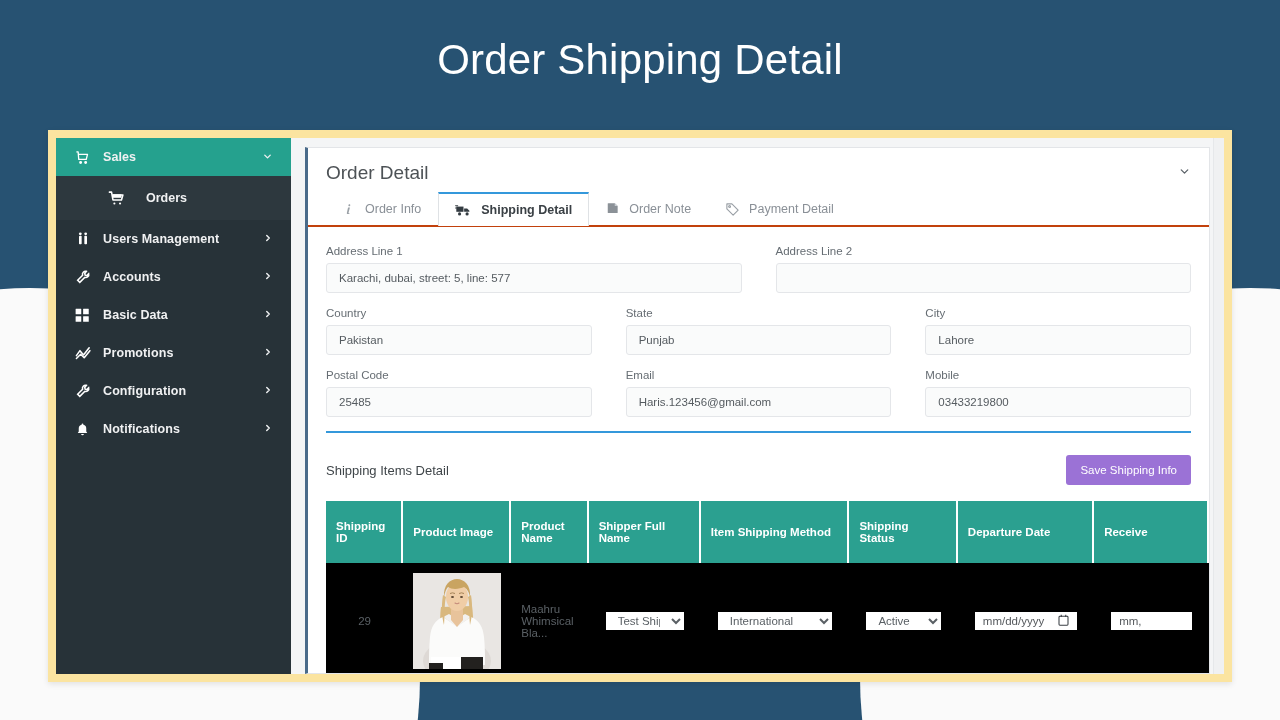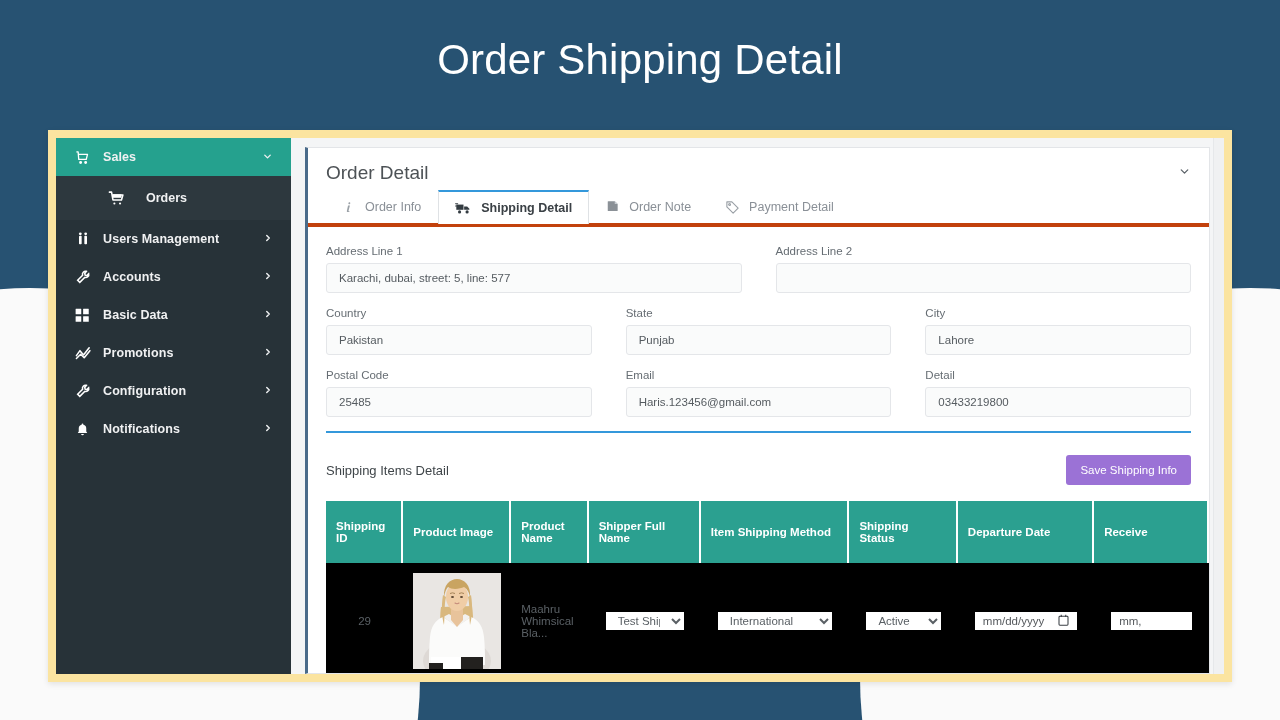--- a/index.html
+++ b/index.html
@@ -126,21 +126,21 @@
     display: flex; align-items: center; justify-content: space-between;
     padding: 14px 18px 10px 18px;
   }
   #card-head .ch-title { font-size: 19px; color: #4d5256; }
   #card-head .ch-chevron { font-size: 12px; color: #5b6268; cursor: pointer; }
 
   
   #tabs {
     display: flex; align-items: flex-end;
     padding-left: 18px;
-    border-bottom: 4px solid #c2410c;
+    border-bottom: 2px solid #c2410c;
     height: 33px;
   }
   .tab {
     display: flex; align-items: center; gap: 9px;
     height: 33px;
     padding: 0 16px;
     font-size: 12.5px;
     color: #8a9097;
     cursor: pointer;
     background: transparent;
@@ -505,21 +505,21 @@
           <div class="form-row">
             <div class="form-col">
               <label class="fld-label">Postal Code</label>
               <input class="fld-input" type="text" value="25485" style="">
             </div>
             <div class="form-col">
               <label class="fld-label">Email</label>
               <input class="fld-input" type="text" value="Haris.123456@gmail.com" style="">
             </div>
             <div class="form-col">
-              <label class="fld-label">Detail</label>
+              <label class="fld-label">Mobile</label>
               <input class="fld-input" type="text" value="03433219800" style="">
             </div>
           </div>
 
           <div id="divider"></div>
         </div>
 
         <div id="items-head">
           <span class="ih-title">Shipping Items Detail</span>
           <button id="save-btn">Save Shipping Info</button>

